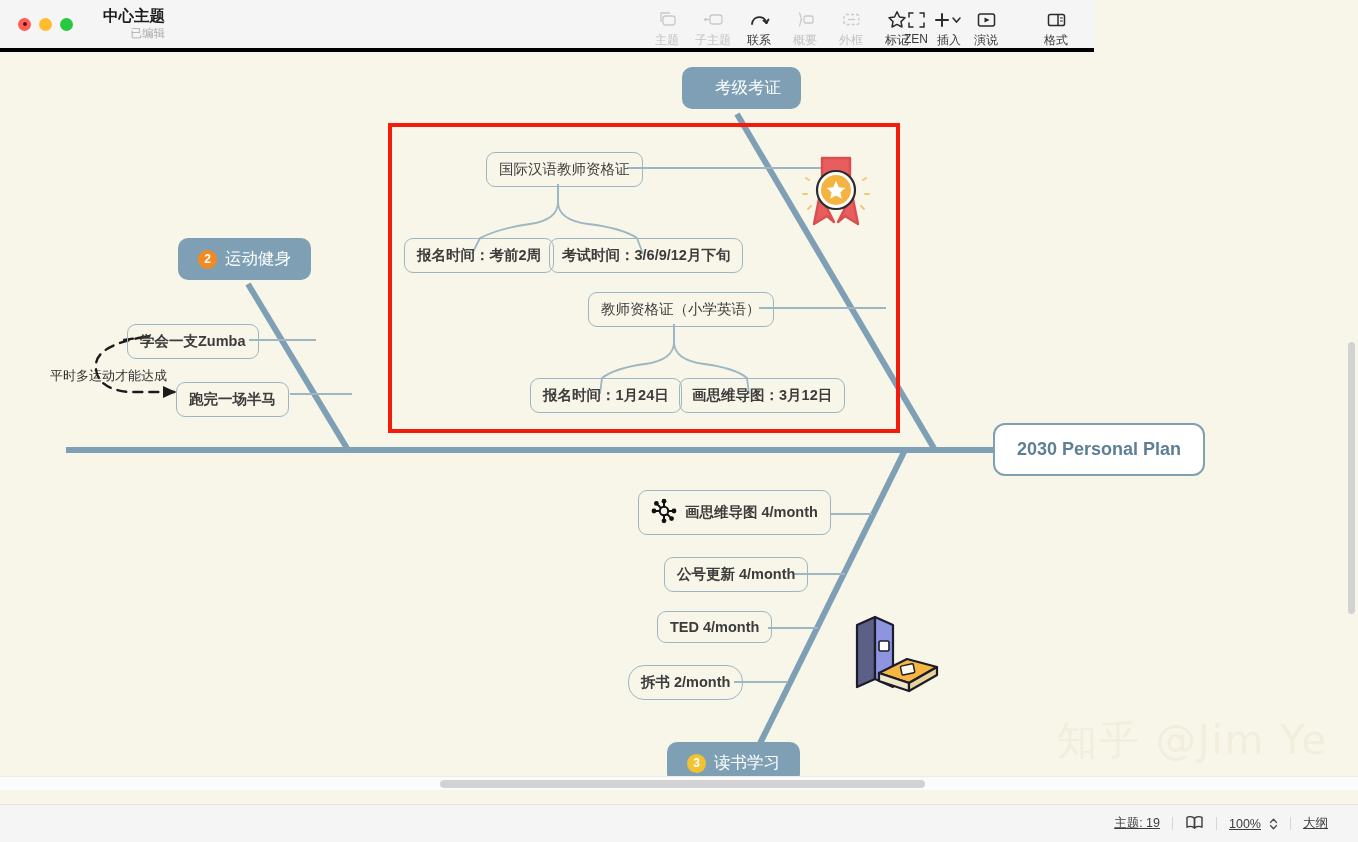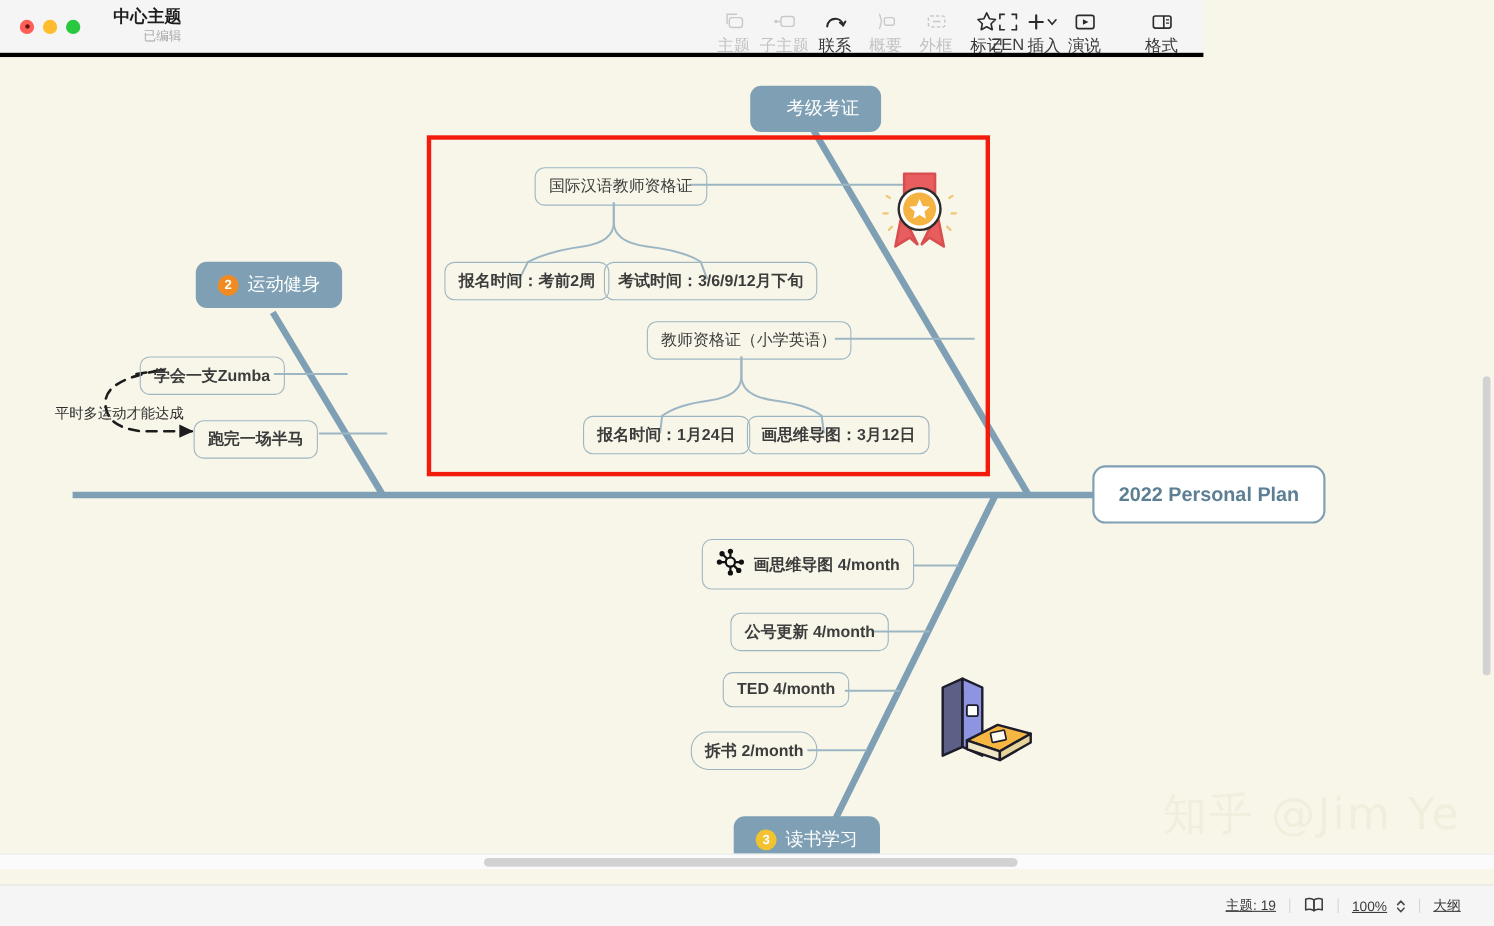--- a/index.html
+++ b/index.html
@@ -37,21 +37,21 @@
   }
   .tool-right {
     position: absolute; right: 16px; top: 4px;
     display: flex; align-items: flex-start; gap: 26px;
   }
   .tool {
     width: 44px; display: flex; flex-direction: column; align-items: center;
     gap: 3px; padding-top: 6px; cursor: default; position: relative;
   }
   .tool .glyph { height: 19px; display: flex; align-items: center; justify-content: center; }
-  .tool .tlabel { font-size: 15px; color: #3a3a3a; white-space: nowrap; }
+  .tool .tlabel { font-size: 12px; color: #3a3a3a; white-space: nowrap; }
   .tool.disabled .tlabel { color: #c2c2c2; }
   .tool.disabled svg { stroke: #c9c9c9; }
   .tool.wide { width: 56px; }
 
   
   .canvas {
     position: absolute; left: 0; top: 52px; width: 1358px; height: 738px;
     background: #f8f6e8; overflow: hidden;
   }
   svg.wires { position: absolute; left: 0; top: 0; width: 1358px; height: 738px; }
@@ -275,21 +275,21 @@
 
       <path d="M830 462 L872 462" stroke="#9db6c4" stroke-width="1.8" fill="none"></path>
       <path d="M793 522 L845 522" stroke="#9db6c4" stroke-width="1.8" fill="none"></path>
       <path d="M768 576 L818 576" stroke="#9db6c4" stroke-width="1.8" fill="none"></path>
       <path d="M734 630 L788 630" stroke="#9db6c4" stroke-width="1.8" fill="none"></path>
 
       <path d="M124 288 L150 284 Q98 292 96 312 Q94 336 128 340 L175 340" stroke="#1c1c1c" stroke-width="2.4" fill="none" stroke-dasharray="9 7" stroke-linecap="round"></path>
       <path d="M176 340 L163 334 L163 346 Z" fill="#1c1c1c"></path>
     </svg>
 
-    <div class="node branch" style="left:682px; top:26px;padding-left:33px;">
+    <div class="node branch" style="left:682px; top:15px;padding-left:33px;">
       <span>考级考证</span>
     </div>
 
     <div class="highlight-box" style="left:388px; top:71px; width:512px; height:310px;"></div>
 
     <div class="node plain" style="left:486px; top:100px;">
       <span>国际汉语教师资格证</span>
     </div>
     <div class="node" style="left:404px; top:186px;">
       <span>报名时间：考前2周</span>
@@ -334,21 +334,21 @@
     </div>
     <div class="node" style="left:127px; top:272px;">
       <span>学会一支Zumba</span>
     </div>
     <div class="node" style="left:176px; top:330px;">
       <span>跑完一场半马</span>
     </div>
     <div class="rel-label" style="left:50px; top:315px;">平时多运动才能达成</div>
 
     <div class="node central" style="left:993px; top:371px;">
-      <span>2022 Personal Plan</span>
+      <span>2030 Personal Plan</span>
     </div>
 
     <div class="node" style="left:638px; top:438px;">
       <span class="glyph">
         <svg width="26" height="26" viewBox="0 0 26 26" fill="#111">
           <circle cx="13" cy="13" r="4.2" fill="none" stroke="#111" stroke-width="2"></circle>
           <g stroke="#111" stroke-width="2">
             <path d="M13 8.8 L13 5"></path>
               <path d="M13 17.2 L13 21"></path>
             <path d="M8.8 13 L4.6 13"></path>

